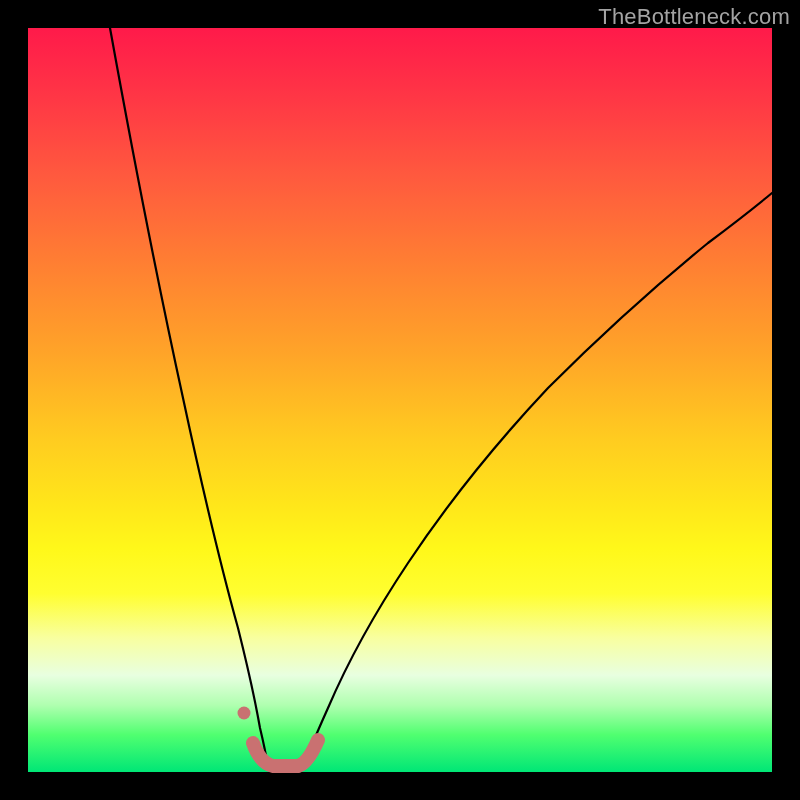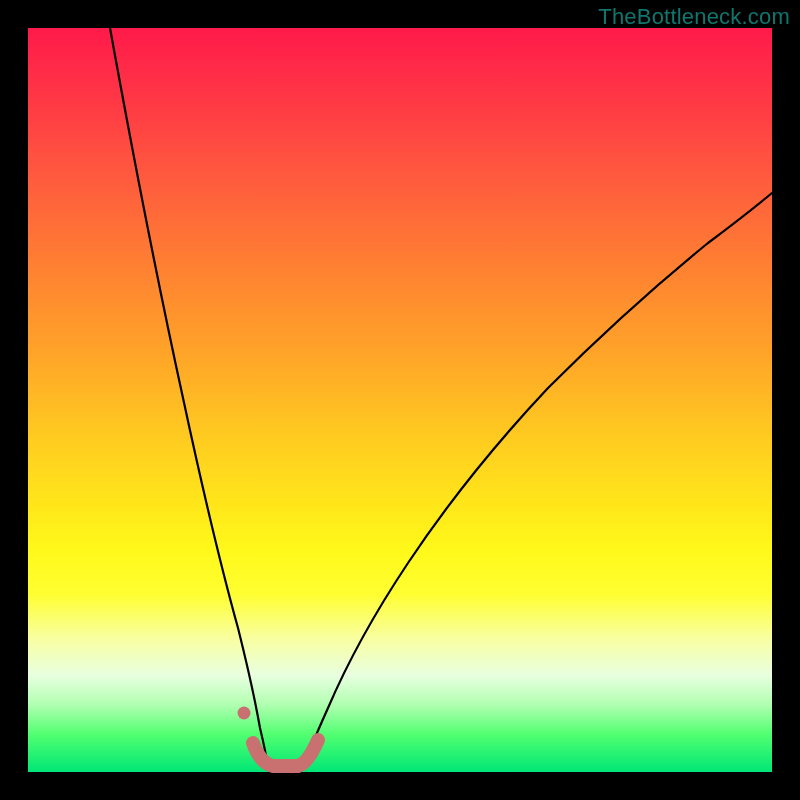--- a/index.html
+++ b/index.html
@@ -31,21 +31,21 @@
       #e8ffe0 87%,
       #b0ffb0 91%,
       #50ff70 95%,
       #00e676 100%
     );
   }
   .watermark {
     position: absolute;
     top: 4px;
     right: 10px;
-    color: #0f766e;
+    color: #a3a3a3;
     font-size: 22px;
     font-weight: 500;
     letter-spacing: 0.2px;
     user-select: none;
   }
   svg.curves {
     position: absolute;
     left: 0;
     top: 0;
     width: 744px;

